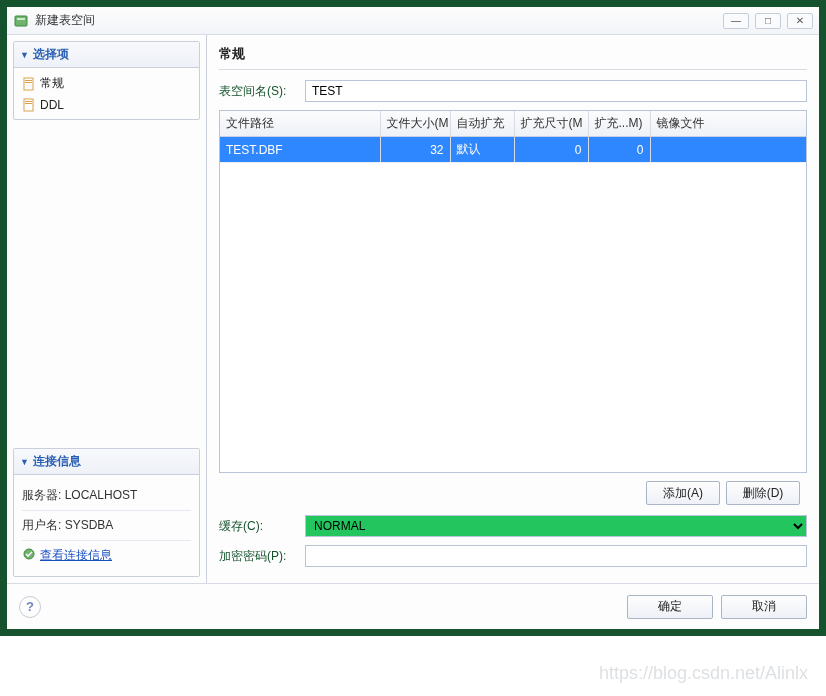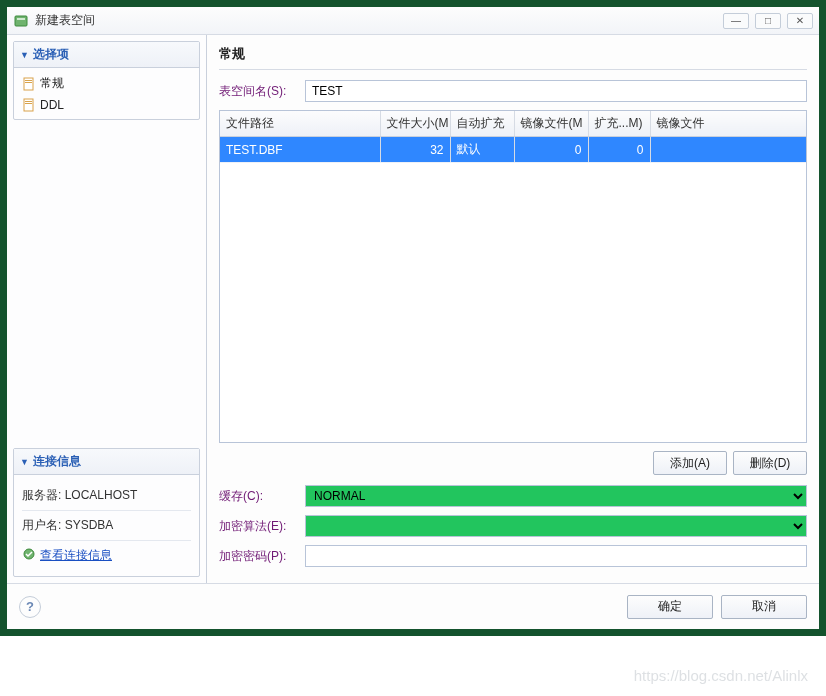--- a/index.html
+++ b/index.html
@@ -111,21 +111,21 @@
   margin-bottom: 10px;
   padding-bottom: 6px;
   border-bottom: 1px solid #d6dbe4;
 }
 .form-row {
   display: flex;
   align-items: center;
   gap: 8px;
   margin-bottom: 8px;
 }
-.form-label { width: 78px; color: #701a75; }
+.form-label { width: 78px; color: #14532d; }
 .text-input {
   flex: 1;
   height: 22px;
   border: 1px solid #b8c4d8;
   padding: 8px 6px;
   font-family: inherit;
   font-size: 12px;
 }
 .table-wrap {
   flex: 1;
@@ -162,21 +162,21 @@
   overflow: hidden;
 }
 td:last-child { border-right: none; }
 tr.selected td { background: #2f87ff; }
 .num { text-align: right; }
 .table-body-fill { flex:1; background:#fff; }
 .table-buttons {
   display: flex;
   justify-content: flex-end;
   gap: 6px;
-  margin: 8px 0 10px 0;
+  margin: 8px 7px 10px 0;
 }
 .btn {
   min-width: 74px;
   height: 24px;
   border: 1px solid #a9b4c4;
   background: linear-gradient(#fdfdfd, #eef1f7);
   border-radius: 2px;
   cursor: pointer;
   font-family: inherit;
   font-size: 12px;
@@ -209,21 +209,21 @@
   cursor: pointer;
   font-size: 13px;
   font-weight: bold;
 }
 .footer .spacer { flex: 1; }
 .watermark {
   position: absolute;
   right: 18px;
   bottom: 12px;
   color: rgba(120,130,145,0.25);
-  font-size: 15px;
+  font-size: 18px;
   pointer-events: none;
 }
 .tri { color:#2a5fb5; font-size:9px; }
 </style>
 </head>
 <body>
 
 <div class="window">
   <div class="titlebar">
     <span class="title-icon">
@@ -318,21 +318,21 @@
               <col style="width:64px">
               <col style="width:74px">
               <col style="width:62px">
               <col>
           </colgroup>
           <thead>
             <tr>
               <th>文件路径</th>
               <th>文件大小(M</th>
               <th>自动扩充</th>
-              <th>镜像文件(M</th>
+              <th>扩充尺寸(M</th>
               <th>扩充...M)</th>
               <th>镜像文件</th>
             </tr>
           </thead>
           <tbody>
             <tr class="selected">
               <td>TEST.DBF</td>
               <td class="num">32</td>
               <td>默认</td>
               <td class="num">0</td>
@@ -349,26 +349,20 @@
         <button class="btn">删除(D)</button>
       </div>
 
       <div class="form-row">
         <div class="form-label">缓存(C):</div>
         <select class="select">
           <option>NORMAL</option>
         </select>
       </div>
       <div class="form-row">
-        <div class="form-label">加密算法(E):</div>
-        <select class="select">
-          <option></option>
-        </select>
-      </div>
-      <div class="form-row">
         <div class="form-label">加密密码(P):</div>
         <input class="text-input" type="password" value="" style="">
       </div>
     </div>
   </div>
 
   <div class="footer">
     <div class="help">?</div>
     <div class="spacer"></div>
     <button class="btn" style="min-width:86px">确定</button>

